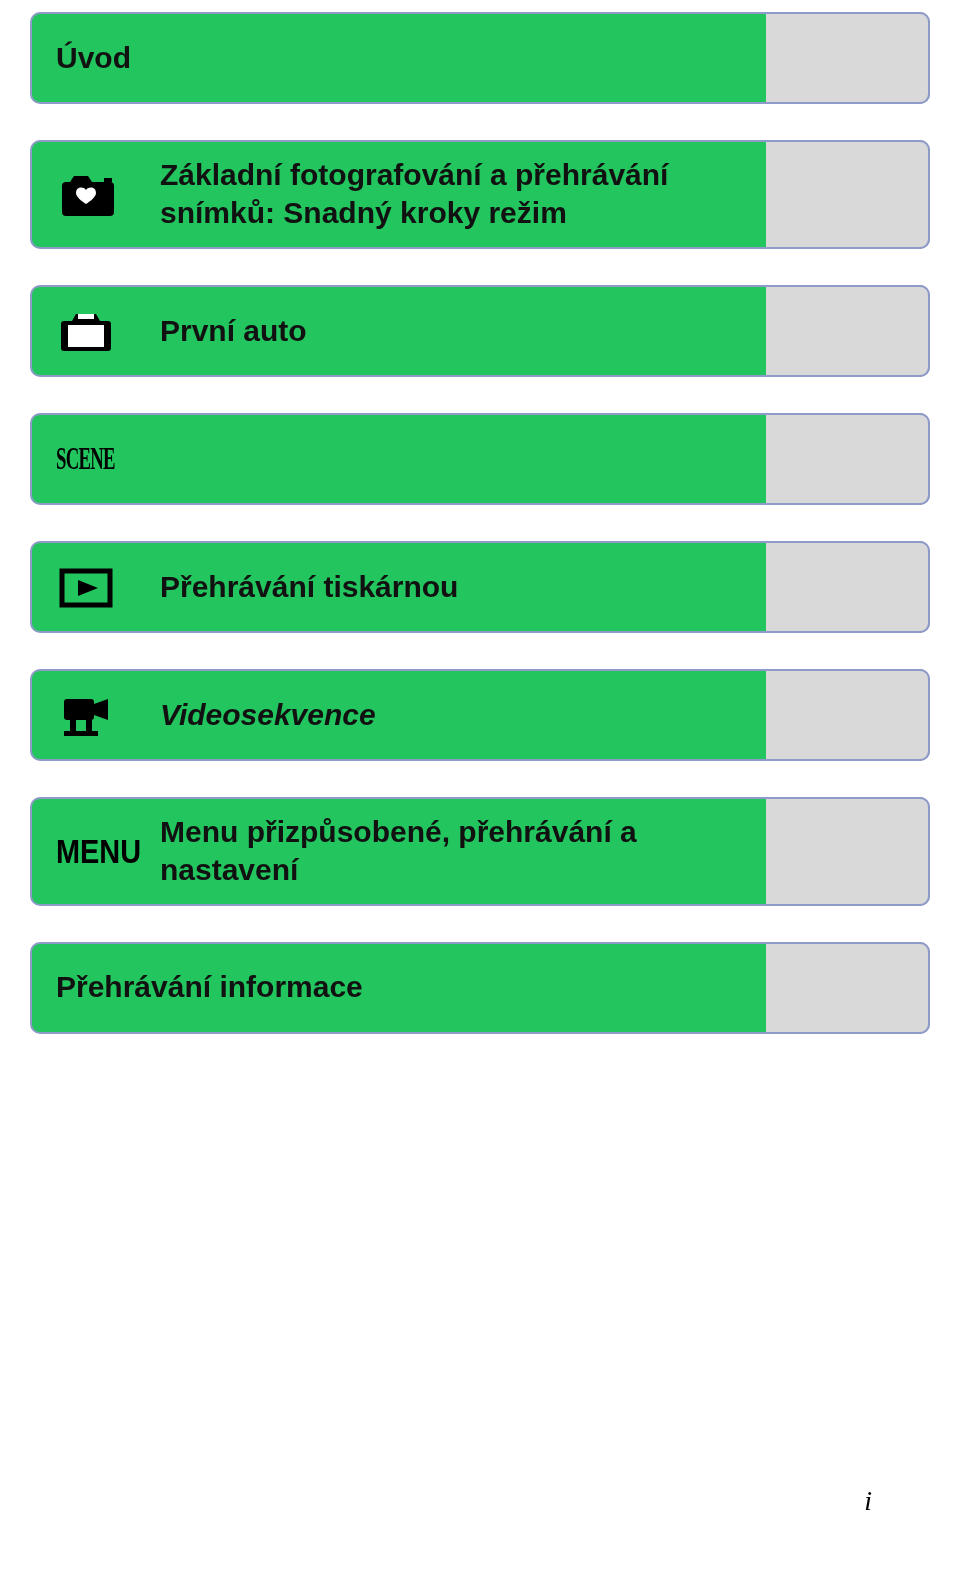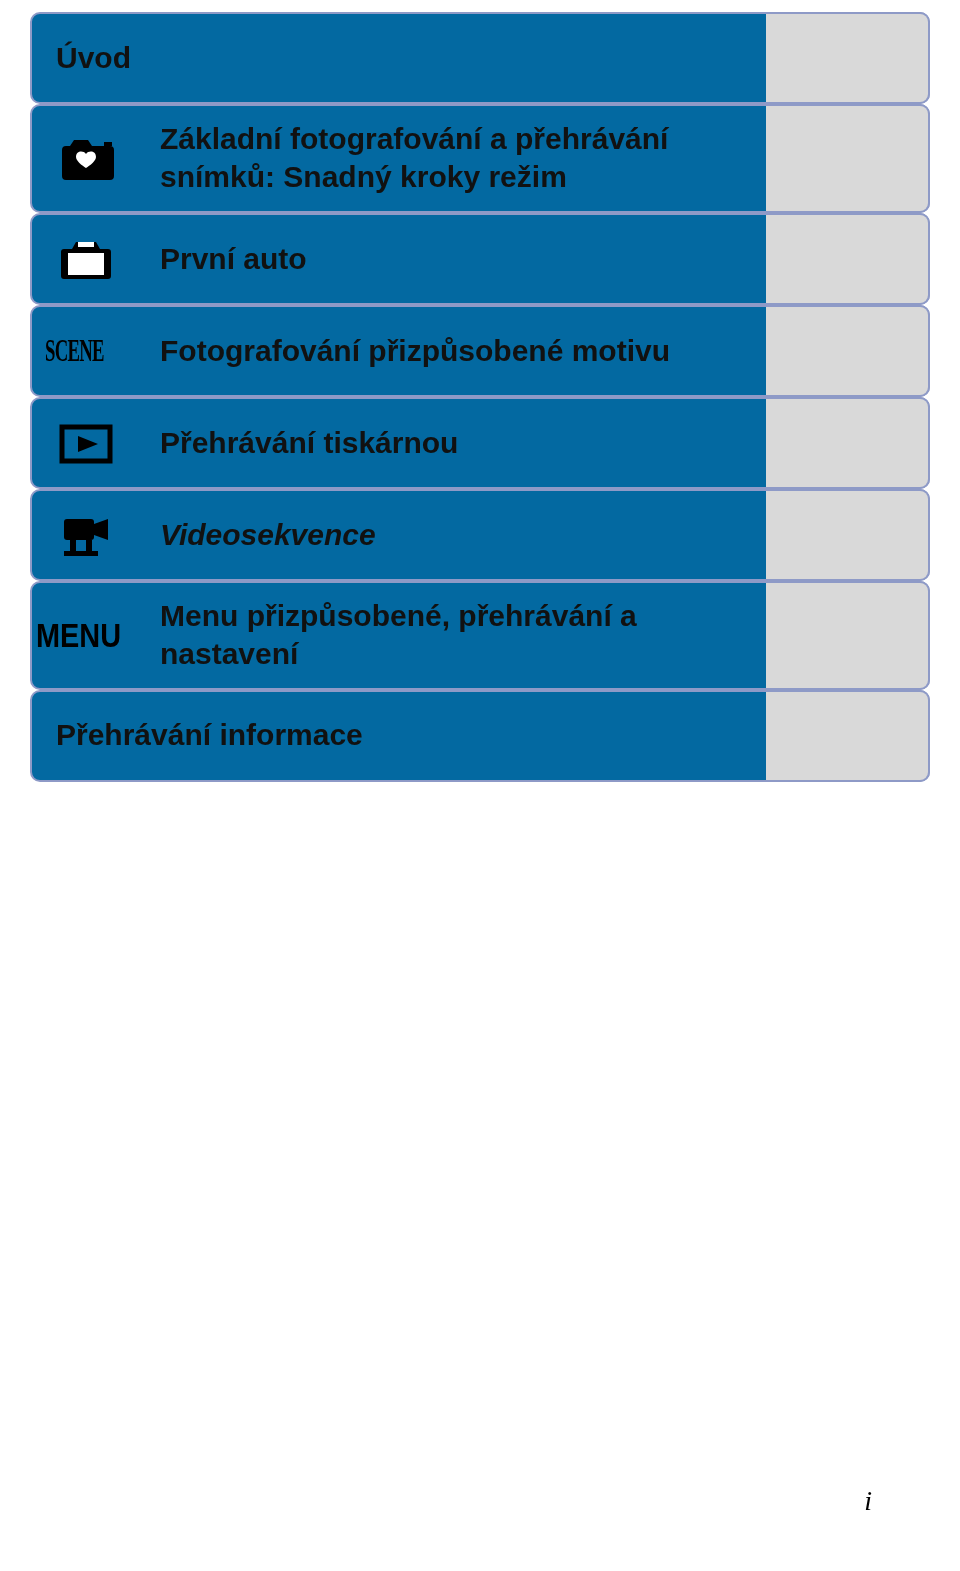--- a/index.html
+++ b/index.html
@@ -2,21 +2,22 @@
 <html><head>
 <meta charset="utf-8">
 <style>
   * { box-sizing: border-box; margin: 0; padding: 0; }
   html, body { width: 960px; height: 1571px; background: #fff; font-family: Arial, Helvetica, sans-serif; }
   .page { width: 960px; height: 1571px; position: relative; padding: 12px 30px 0 30px; }
   .tab {
     border: 2px solid #8e9ac7;
     border-radius: 10px;
     position: relative;
-    background: #0369a1;
+    background: #22c55e;
+    margin-bottom: 36px;
     min-height: 92px;
     display: flex;
     align-items: center;
     padding: 14px 24px;
   }
   .tab-index {
     position: absolute;
     right: -2px;
     top: -2px;
     bottom: -2px;
@@ -27,21 +28,21 @@
     border: 2px solid #8e9ac7;
     border-left: none;
   }
   .icon {
     width: 60px;
     min-width: 60px;
     height: 52px;
     margin-right: 44px;
     display: flex;
     align-items: center;
-    justify-content: center;
+    justify-content: flex-start;
   }
   .icon svg { width: 100%; height: 100%; }
   .label {
     font-size: 30px;
     font-weight: 700;
     color: #111;
     max-width: 560px;
     line-height: 1.28;
   }
   .label.italic { font-style: italic; }
@@ -102,21 +103,20 @@
       </svg>
     </span>
     <span class="label">První auto</span>
     <div class="tab-index"></div>
   </div>
 
   <div class="tab">
     <span class="icon">
       <span class="scene-text">SCENE</span>
     </span>
-    <span class="label">Fotografování přizpůsobené motivu</span>
     <div class="tab-index"></div>
   </div>
 
   <div class="tab">
     <span class="icon">
       <svg viewBox="0 0 60 52">
         <rect x="6" y="10" width="48" height="34" fill="none" stroke="#000" stroke-width="5"></rect>
         <path d="M22 19 l20 8 l-20 8 z" fill="#000"></path>
       </svg>
     </span>

